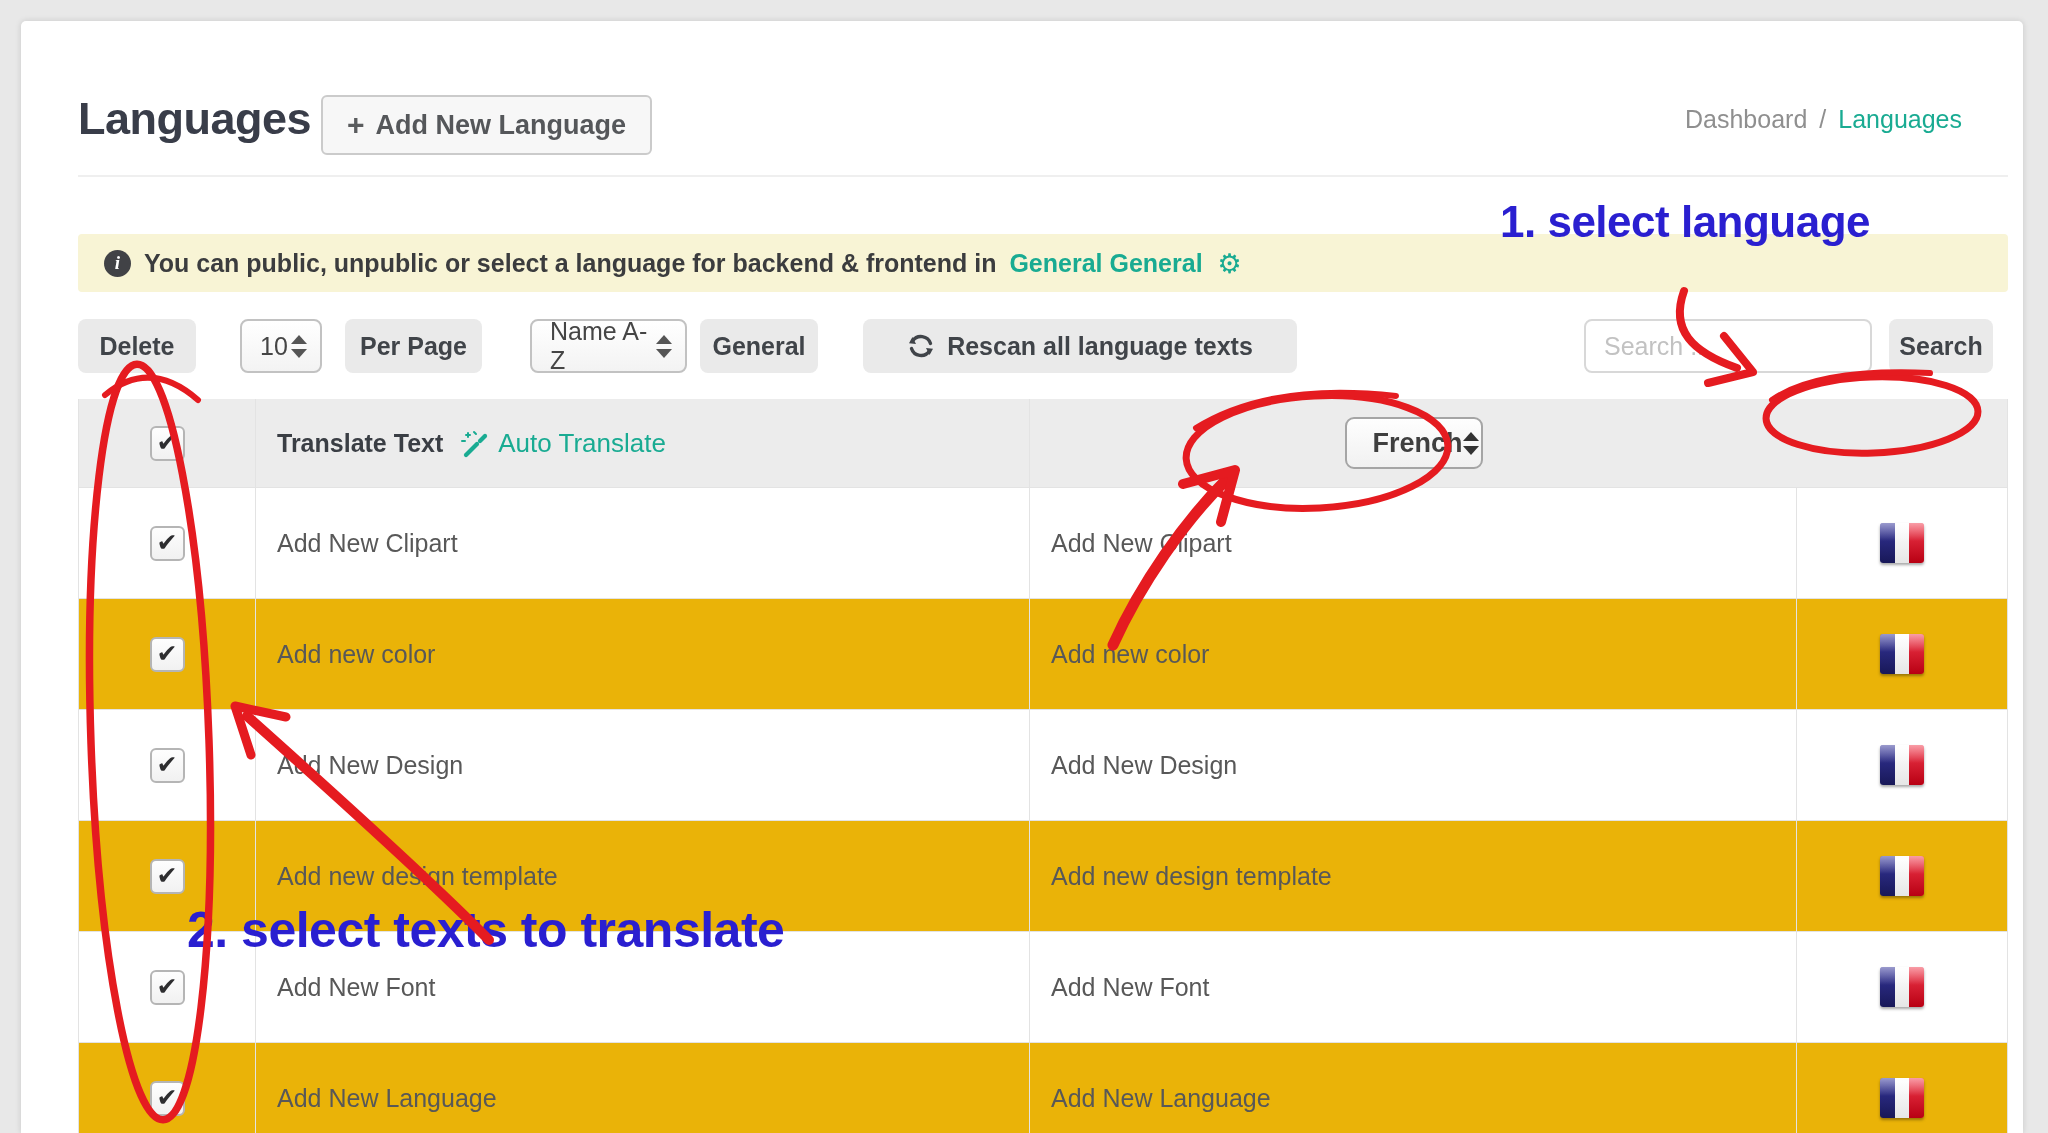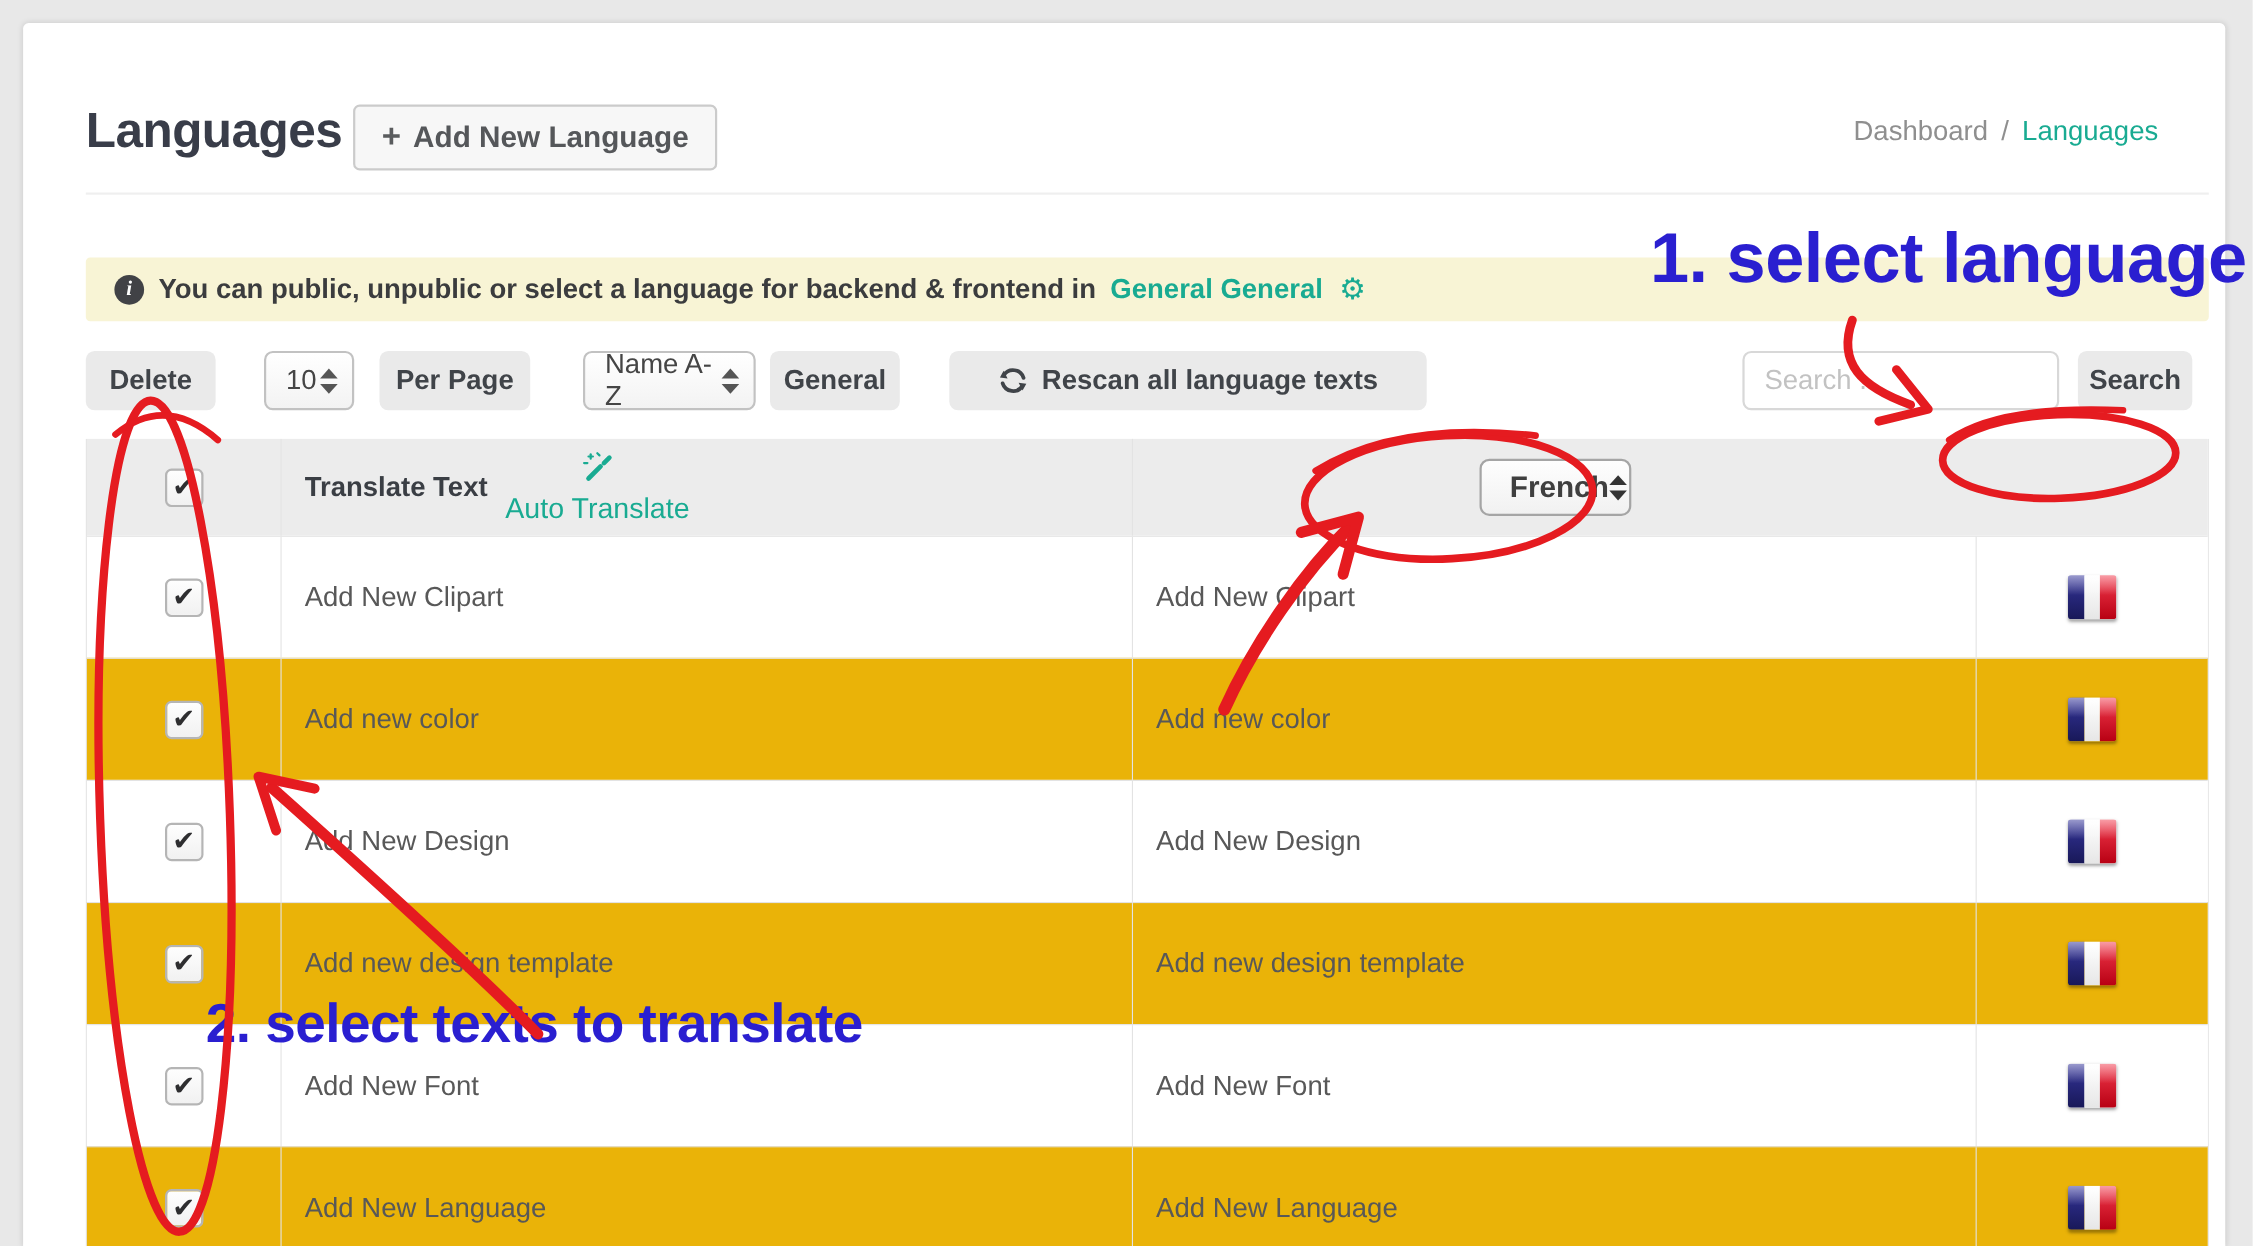--- a/index.html
+++ b/index.html
@@ -47,21 +47,21 @@
   .thead { height:88px; background:#ececec; display:grid; grid-template-columns:177px 774px 767px 210px; align-items:center;
            font-size:25px; font-weight:700; color:#3a3e44; }
   .trow  { height:110px; display:grid; grid-template-columns:177px 774px 767px 210px; align-items:center;
            border-top:1px solid #e3e3e3; font-size:25px; color:#585858; background:#fff; }
   .trow.alt { background:#eab308; }
   .cell { height:100%; display:flex; align-items:center; border-right:1px solid #e3e3e3; box-sizing:border-box; }
   .cell:last-child { border-right:none; }
   .cell.center { justify-content:center; }
   .cell.text { padding-left:21px; }
   .translate-head { display:flex; align-items:center; gap:16px; }
-  .auto-link { display:flex; align-items:center; gap:9px; color:#19ab92; font-weight:500; font-size:26px; text-decoration:none; cursor:pointer;flex-direction:column; }
+  .auto-link { display:flex; align-items:center; gap:9px; color:#19ab92; font-weight:500; font-size:26px; text-decoration:none; cursor:pointer; }
 
   .cb { width:31px; height:31px; background:linear-gradient(#fefefe,#f1f1f1); border:2px solid #b5b5b5; border-radius:6px;
         display:flex; align-items:center; justify-content:center; cursor:pointer; box-sizing:content-box; }
   .cb::after { content:"✔"; font-family:"DejaVu Sans",sans-serif; font-size:25px; color:#2e2e30; margin-top:-2px; }
 
   .lang-select { width:138px; height:52px; background:linear-gradient(#fefefe,#f1f1f1); border:2px solid #a5a5a5; border-radius:9px;
                  display:flex; align-items:center; justify-content:space-between; padding:0 13px 0 26px;
                  font-size:27px; color:#3f3f3f; box-sizing:border-box; cursor:pointer; }
   .lang-select .tri-up   { border-bottom-color:#333; }
   .lang-select .tri-down { border-top-color:#333; }
@@ -69,21 +69,21 @@
   .flag { width:44px; height:40px; border-radius:3px; overflow:hidden; display:flex; position:relative;
           box-shadow:0 2px 3px rgba(0,0,0,.35); }
   .flag .b { flex:1; background:linear-gradient(#35359b,#181858); }
   .flag .w { flex:1; background:linear-gradient(#ffffff,#e6e6e6); }
   .flag .r { flex:1; background:linear-gradient(#f23b4e,#b80013); }
   .flag::after { content:""; position:absolute; left:0; top:0; right:0; height:45%;
                  background:linear-gradient(rgba(255,255,255,.5),rgba(255,255,255,0)); }
 
   
   .blue-note { position:absolute; font-weight:700; color:#2a1fd0; white-space:nowrap; letter-spacing:-0.5px; z-index:40; }
-  .blue1 { left:1500px; top:197px; font-size:64px; }
+  .blue1 { left:1500px; top:197px; font-size:44px; }
   .blue2 { left:187px;  top:901px; font-size:50px; }
   .blue3 { left:1062px; top:578px; font-size:46px; }
   .ann-svg { position:absolute; left:0; top:0; z-index:50; pointer-events:none; }
 </style>
 </head>
 <body>
 
 <div class="stage">
   <div class="card">
 

